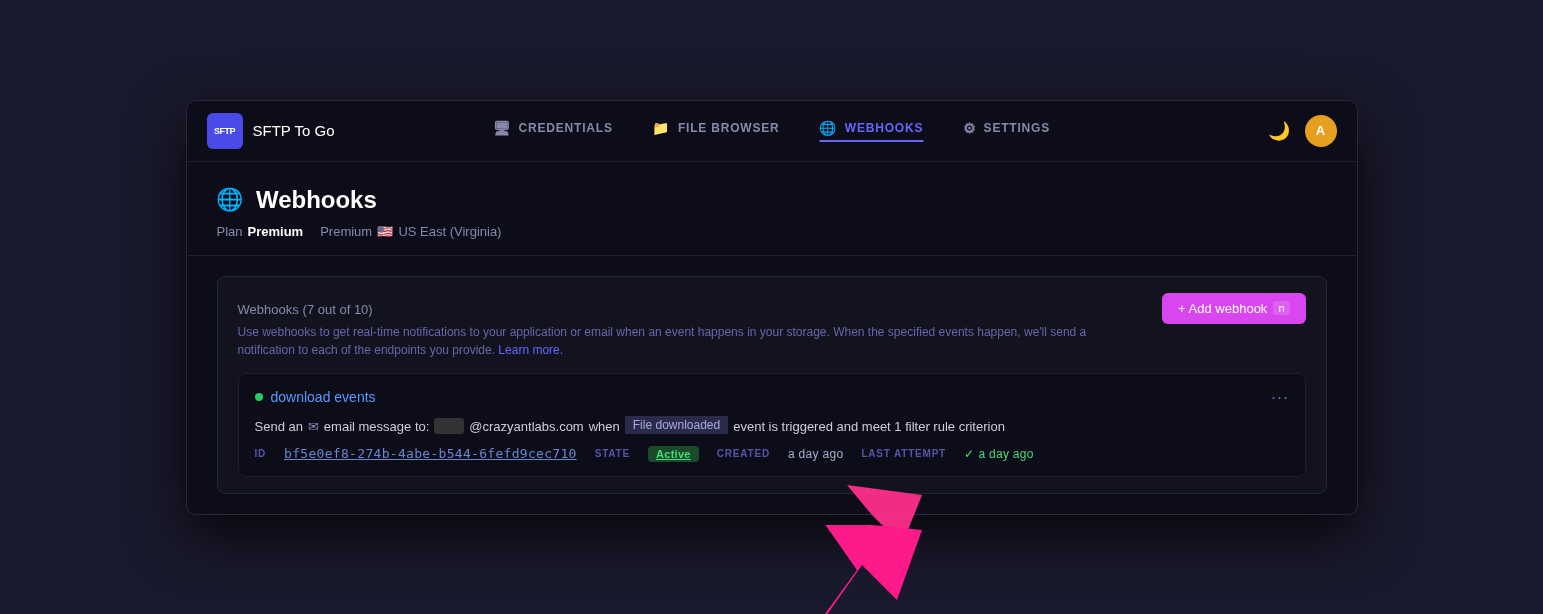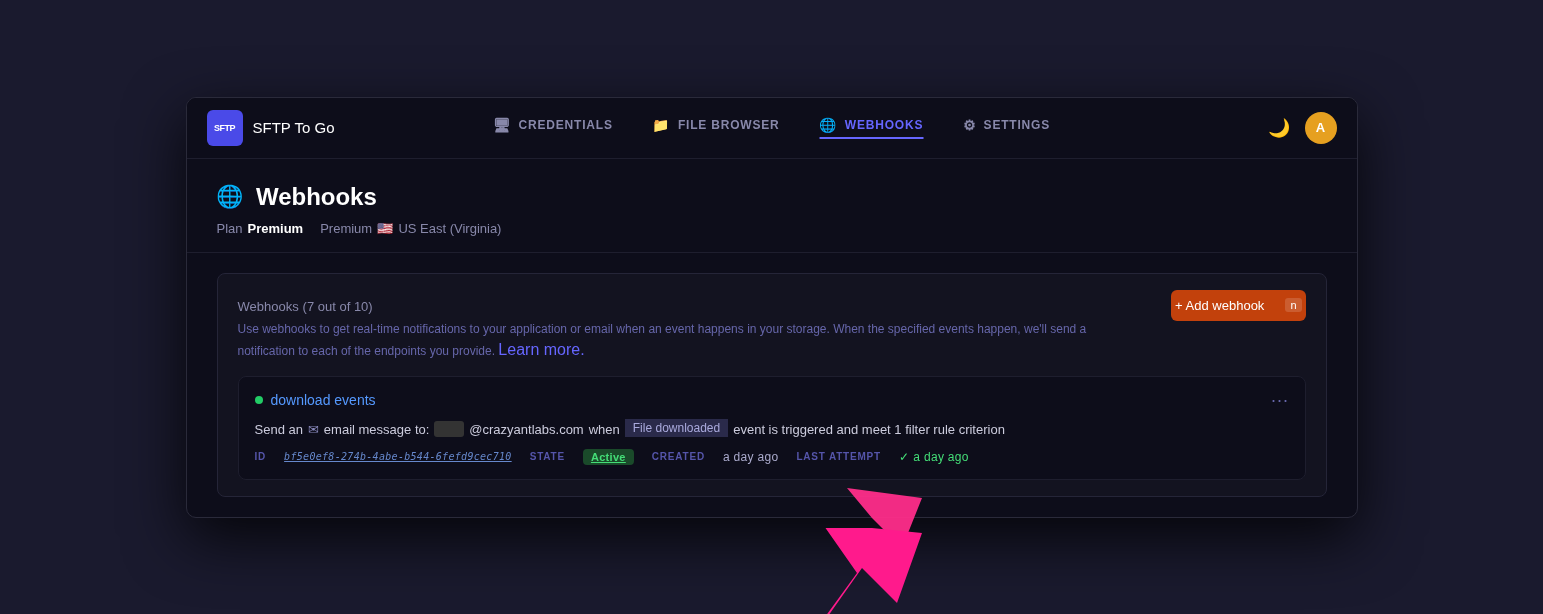--- a/index.html
+++ b/index.html
@@ -195,35 +195,35 @@
     .webhooks-desc {
       color: #6666aa;
       font-size: 12px;
       line-height: 1.5;
       max-width: 900px;
     }
 
     .learn-more {
       color: #6666ff;
       text-decoration: none;
-      font-size: 16px;
+      font-size: 12px;
     }
 
     .add-webhook-btn {
-      background: #c2410c;
+      background: #d946ef;
       color: white;
       border: none;
       border-radius: 6px;
-      padding: 8px 4px;
+      padding: 8px 16px;
       font-size: 13px;
       font-weight: 500;
       cursor: pointer;
       display: flex;
       align-items: center;
-      gap: 21px;
+      gap: 6px;
       white-space: nowrap;
       flex-shrink: 0;
     }
 
     .kbd-shortcut {
       background: rgba(255,255,255,0.15);
       border-radius: 3px;
       padding: 1px 5px;
       font-size: 11px;
     }
@@ -321,23 +321,22 @@
       color: #5555aa;
       font-size: 10px;
       font-weight: 600;
       letter-spacing: 0.8px;
       text-transform: uppercase;
     }
 
     .meta-id {
       color: #6688cc;
       text-decoration: underline;
-      font-size: 10px;
+      font-size: 13px;
       font-family: monospace;
-      font-style: italic;
     }
 
     .state-badge {
       background: #1a4a2a;
       color: #44dd77;
       border-radius: 4px;
       padding: 2px 8px;
       font-size: 11px;
       font-weight: 600;
       text-decoration: underline;

